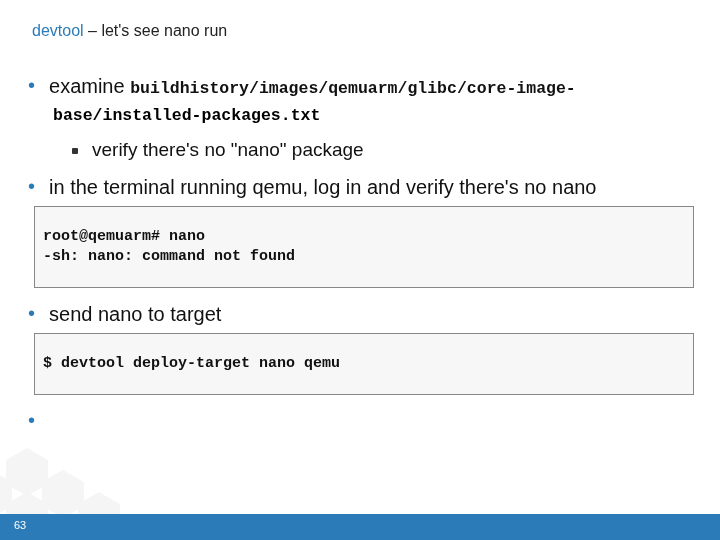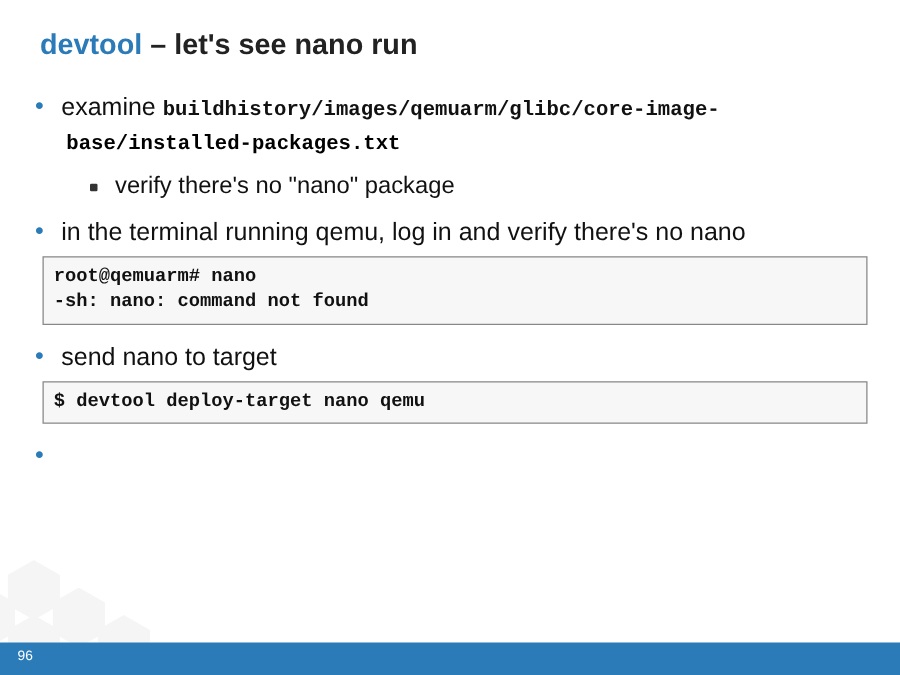--- a/index.html
+++ b/index.html
@@ -1,30 +1,30 @@
 <!DOCTYPE html>
 <html><head>
 <meta charset="utf-8">
 <style>
   * { margin: 0; padding: 0; box-sizing: border-box; }
   html, body { width: 720px; height: 540px; font-family: Arial, Helvetica, sans-serif; background: #fff; }
   .slide { position: relative; width: 720px; height: 540px; background: #fff; }
-  .title { position: absolute; top: 22px; left: 32px; font-size: 23px; font-weight: bold; }
+  .title { position: absolute; top: 22px; left: 32px; font-size: 16px; font-weight: normal; }
   .title .blue { color: #2b7bb9; }
   .title .dark { color: #222; }
   .content { position: absolute; top: 74px; left: 26px; right: 26px; }
   .b1 { display: flex; align-items: flex-start; margin-bottom: 6px; }
   .b1 .dot { color: #2b7bb9; font-size: 20px; line-height: 22px; margin-right: 14px; margin-left: 2px; }
   .b1 .txt { font-size: 20px; color: #111; line-height: 1.25; }
   .mono { font-family: "Courier New", Courier, monospace; font-weight: bold; font-size: 16.5px; text-align: center; }
   .sub-indent { margin-left: 27px; margin-top: 2px; margin-bottom: 14px; }
   .b2 { display: flex; align-items: flex-start; margin-left: 46px; margin-bottom: 14px; }
   .b2 .sq { width: 6px; height: 6px; background: #333; margin-top: 9px; margin-right: 14px; border-radius: 1px; flex-shrink: 0; }
   .b2 .txt { font-size: 19px; color: #111; }
-  .codebox { margin: 6px 0 14px 8px; border: 1px solid #888; background: #f7f7f7; padding: 6px 8px; font-family: "Courier New", Courier, monospace; font-weight: bold; font-size: 15px; color: #111; white-space: pre; line-height: 1.35; }
+  .codebox { margin: 6px 0 14px 8px; border: 1px solid #888; background: #f7f7f7; padding: 20px 8px; font-family: "Courier New", Courier, monospace; font-weight: bold; font-size: 15px; color: #111; white-space: pre; line-height: 1.35; }
   .footer { position: absolute; left: 0; right: 0; bottom: 0; height: 26px; background: #2b7bb9; }
   .footer .pg { position: absolute; left: 14px; top: 5px; color: #fff; font-size: 11px; }
   .footer .credit { position: absolute; right: 14px; top: 6px; color: #d9e9f5; font-size: 10px; }
   .hex-bg { position: absolute; left: -30px; bottom: -10px; width: 200px; height: 120px; opacity: 0.08; pointer-events: none; }
   .hex { position: absolute; width: 42px; height: 48px; background: #888; clip-path: polygon(50% 0%, 100% 25%, 100% 75%, 50% 100%, 0% 75%, 0% 25%); }
 </style>
 </head>
 <body>
 
 <div class="slide">
@@ -74,16 +74,16 @@
 
     <div class="codebox">$ devtool deploy-target nano qemu</div>
 
     <div class="b1">
       <div class="dot">•</div>
     </div>
 
   </div>
 
   <div class="footer">
-    <div class="pg">96</div>
+    <div class="pg">63</div>
   </div>
 
 </div>
 
 </body></html>

